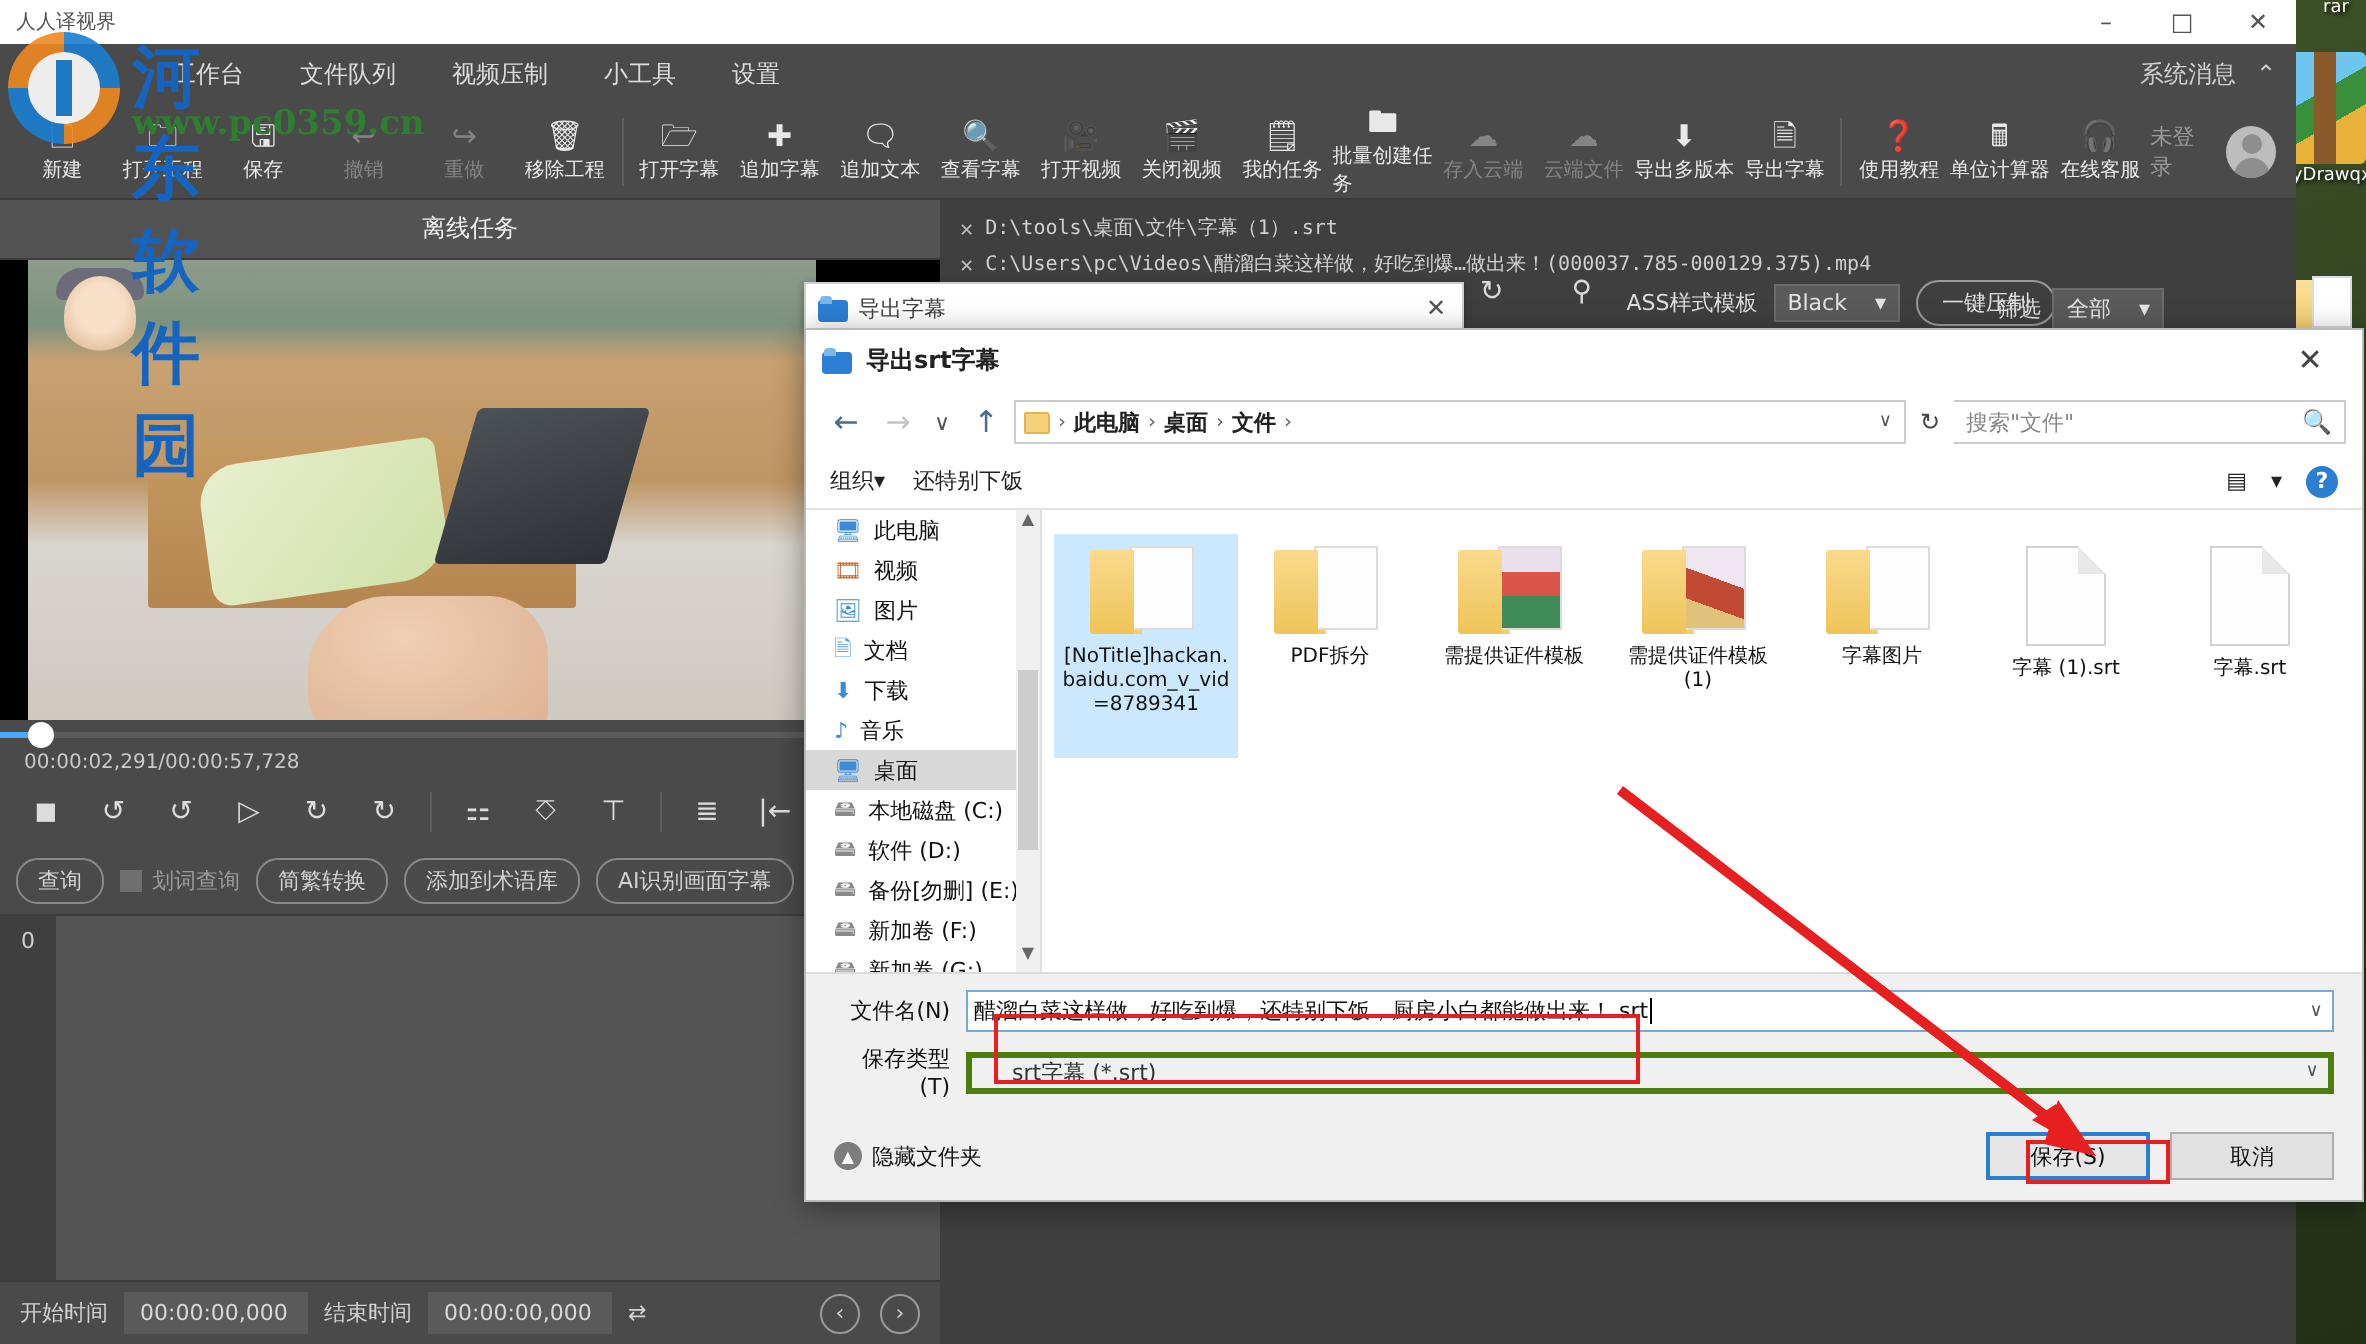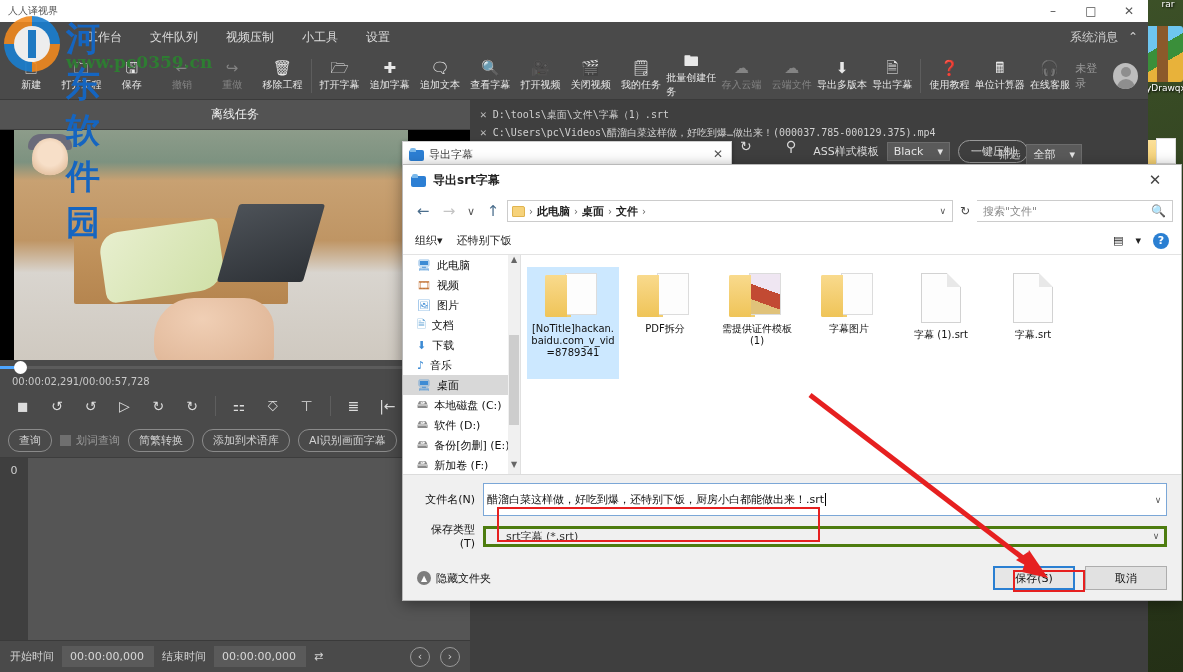--- a/index.html
+++ b/index.html
@@ -240,21 +240,21 @@
   .folder .front { position:absolute; left:0; top:2px; width:22px; height:42px;
      background: linear-gradient(180deg,#f9da8d,#efc458); border-radius:2px 0 0 2px; }
   .docico { width:40px; height:50px; background:#fdfdfd; border:1px solid #d2d2d2;
      position:relative; }
   .docico::after { content:""; position:absolute; right:-1px; top:-1px; border-width:0 14px 14px 0;
      border-style:solid; border-color:#e8e8e8 #fff; }
 
   #dlg .bottom { background:#f0f0f0; border-top:1px solid #dcdcdc; padding: 8px 14px 10px 14px; }
   .frow { display:flex; align-items:center; gap:8px; margin-bottom:6px; }
   .frow .lb { font-size:11px; color:#111; width:58px; text-align:right; }
-  .fnamebox { flex:1; height:33px; border:1px solid #7ba7d7; background:#fff;
+  .fnamebox { flex:1; height:21px; border:1px solid #7ba7d7; background:#fff;
      display:flex; align-items:center; font-size:11px; color:#111; padding-left:3px; }
   .fnamebox .caret { width:1px; height:13px; background:#000; margin-left:1px; }
   .fnamebox .dd { margin-left:auto; width:16px; text-align:center; color:#555; font-size:9px;}
   .ftypebox { flex:1; height:21px; border:3px solid #4d7c0f; background:#f0f0f0;
      display:flex; align-items:center; font-size:11px; color:#333; padding-left:20px; }
   .ftypebox .dd { margin-left:auto; width:16px; text-align:center; color:#555; font-size:9px;}
   .brow { display:flex; align-items:center; margin-top:16px; }
   .hidefolders { font-size:11px; color:#111; display:flex; align-items:center; gap:5px; }
   .circarrow { width:14px;height:14px;border-radius:50%;background:#7d7d7d;color:#fff;
      font-size:8px; display:flex;align-items:center;justify-content:center;}
@@ -653,20 +653,28 @@
         <div class="folder">
           <div class="back"></div>
             <div class="paper"></div>
             <div class="front"></div>
           </div>
         <div class="fname">PDF拆分</div>
       </div>
       <div class="fitem">
         <div class="folder">
           <div class="back"></div>
+          <div class="paper" style="background:linear-gradient(180deg,#e9e0ee 0 30%,#d9554a 30% 60%,#3f8a56 60%)"></div>
+          <div class="front"></div>
+          </div>
+        <div class="fname">需提供证件模板</div>
+      </div>
+      <div class="fitem">
+        <div class="folder">
+          <div class="back"></div>
           <div class="paper" style="background:linear-gradient(200deg,#efe6f2 0 40%,#c24a33 40% 70%,#e0c27a 70%)"></div>
           <div class="front"></div>
           </div>
         <div class="fname">需提供证件模板 (1)</div>
       </div>
       <div class="fitem">
         <div class="folder">
           <div class="back"></div>
             <div class="paper"></div>
             <div class="front"></div>

